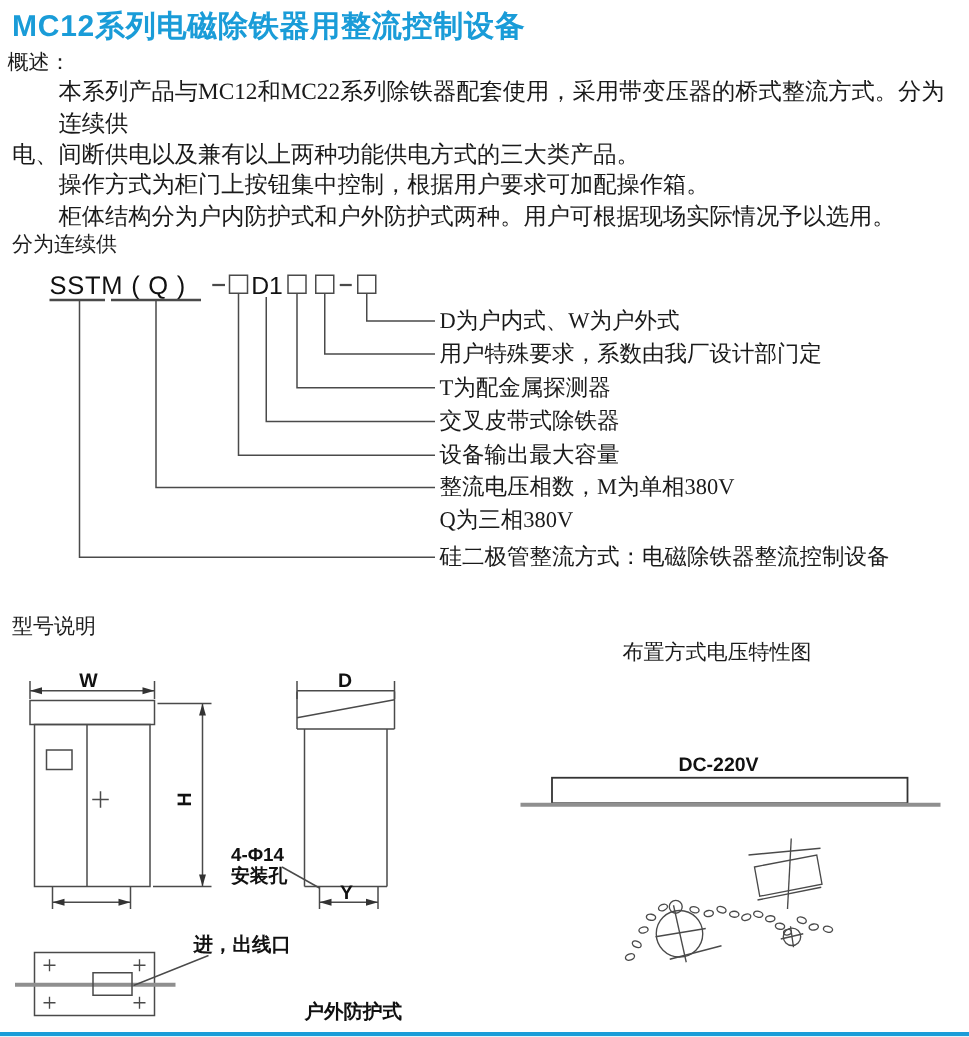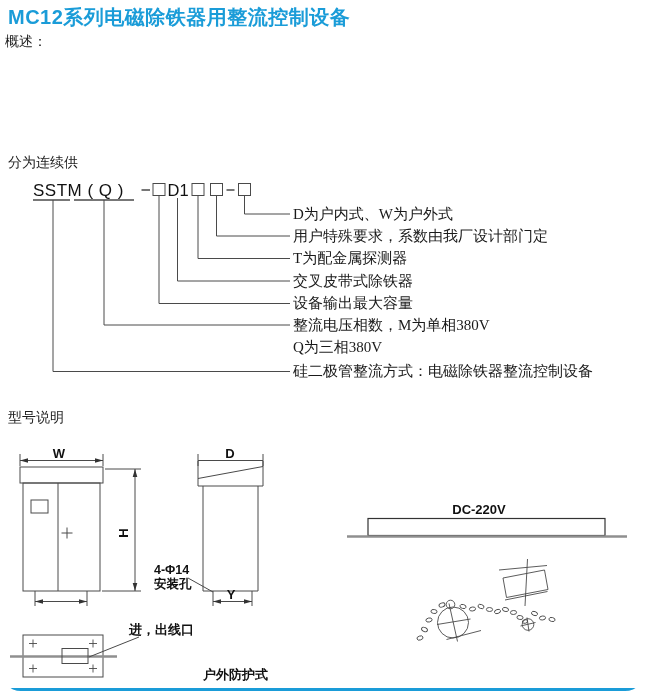--- a/index.html
+++ b/index.html
@@ -1,17 +1,17 @@
 <!DOCTYPE html>
 <html><head>
 <meta charset="utf-8">
 <style>
   html,body{margin:0;padding:0;background:#fff;}
   .page{position:relative;width:646px;height:691px;background:#fff;overflow:hidden;
-        font-family:"Liberation Sans",sans-serif;border-radius:21px;}
+        font-family:"Liberation Sans",sans-serif;}
   .page-title{position:absolute;left:8px;top:4px;font-size:20px;font-weight:bold;
         color:#1a9cd8;letter-spacing:0.5px;font-family:"Liberation Sans",sans-serif;}
   .sec-head{position:absolute;font-size:14px;color:#1c1c1c;
         font-family:"Liberation Sans",sans-serif;text-align:center;}
   .h-overview{left:5px;top:33px;}
   .h-model{left:8px;top:154px;}
   .h-outline{left:8px;top:409px;}
   .h-layout{left:415px;top:426px;}
   .body-text{position:absolute;left:8px;top:52px;width:634px;
         font-family:"Liberation Serif","DejaVu Serif",serif;
@@ -30,20 +30,26 @@
 </style>
 </head>
 <body>
 
 <div class="page">
 
   <div class="page-title" style="color: rgb(26, 156, 216);">MC12系列电磁除铁器用整流控制设备</div>
 
   <div class="sec-head h-overview">概述：</div>
 
+  <div class="body-text">
+    <div class="indent">本系列产品与MC12和MC22系列除铁器配套使用，采用带变压器的桥式整流方式。分为连续供</div>
+    <div>电、间断供电以及兼有以上两种功能供电方式的三大类产品。</div>
+    <div class="indent">操作方式为柜门上按钮集中控制，根据用户要求可加配操作箱。</div>
+    <div class="indent">柜体结构分为户内防护式和户外防护式两种。用户可根据现场实际情况予以选用。</div>
+  </div>
 
   <div class="sec-head h-model">分为连续供</div>
 
   <svg class="fig" style="left:0;top:176px;" width="646" height="210" viewBox="0 176 646 210">
     <g>
       <text class="svg-code" x="33" y="196">SSTM ( Q )</text>
       <line class="ln" x1="141.5" y1="190" x2="150" y2="190" style="stroke-width:1.5"></line>
       <rect class="ln" x="153" y="183.5" width="12" height="12"></rect>
       <text class="svg-code-mid" x="167.5" y="196">D1</text>
       <rect class="ln" x="192" y="183.5" width="12" height="12"></rect>
@@ -126,20 +132,21 @@
       <path class="ln" style="stroke-width:0.9" d="M29,643.5 H37 M33,639.5 V647.5"></path>
       <path class="ln" style="stroke-width:0.9" d="M89,643.5 H97 M93,639.5 V647.5"></path>
       <path class="ln" style="stroke-width:0.9" d="M29,668.5 H37 M33,664.5 V672.5"></path>
       <path class="ln" style="stroke-width:0.9" d="M89,668.5 H97 M93,664.5 V672.5"></path>
       <text class="svg-dim" x="129" y="634">进，出线口</text>
       <line class="ln" x1="139" y1="637" x2="89" y2="657"></line>
       <text class="svg-dim" x="203" y="678.5">户外防护式</text>
     </g>
   </svg>
 
+  <div class="sec-head h-layout">布置方式电压特性图</div>
 
   <svg class="fig" style="left:330px;top:440px;" width="316" height="251" viewBox="330 440 316 251">
     <text class="svg-dim" x="479" y="514" text-anchor="middle">DC-220V</text>
     <rect x="368" y="518.5" width="237" height="17" style="fill:none;stroke:#333;stroke-width:1.2"></rect>
     <line class="ln-gray" x1="347" y1="536.5" x2="627" y2="536.5"></line>
     <g class="ln" style="stroke-width:0.9">
       <line x1="499" y1="570" x2="547" y2="565.5"></line>
       <line x1="527.5" y1="559" x2="525" y2="606"></line>
       <polygon points="503,578 544.5,570 548,589.5 506.5,597.5"></polygon>
       <line x1="505" y1="600" x2="547.5" y2="591.5"></line>

